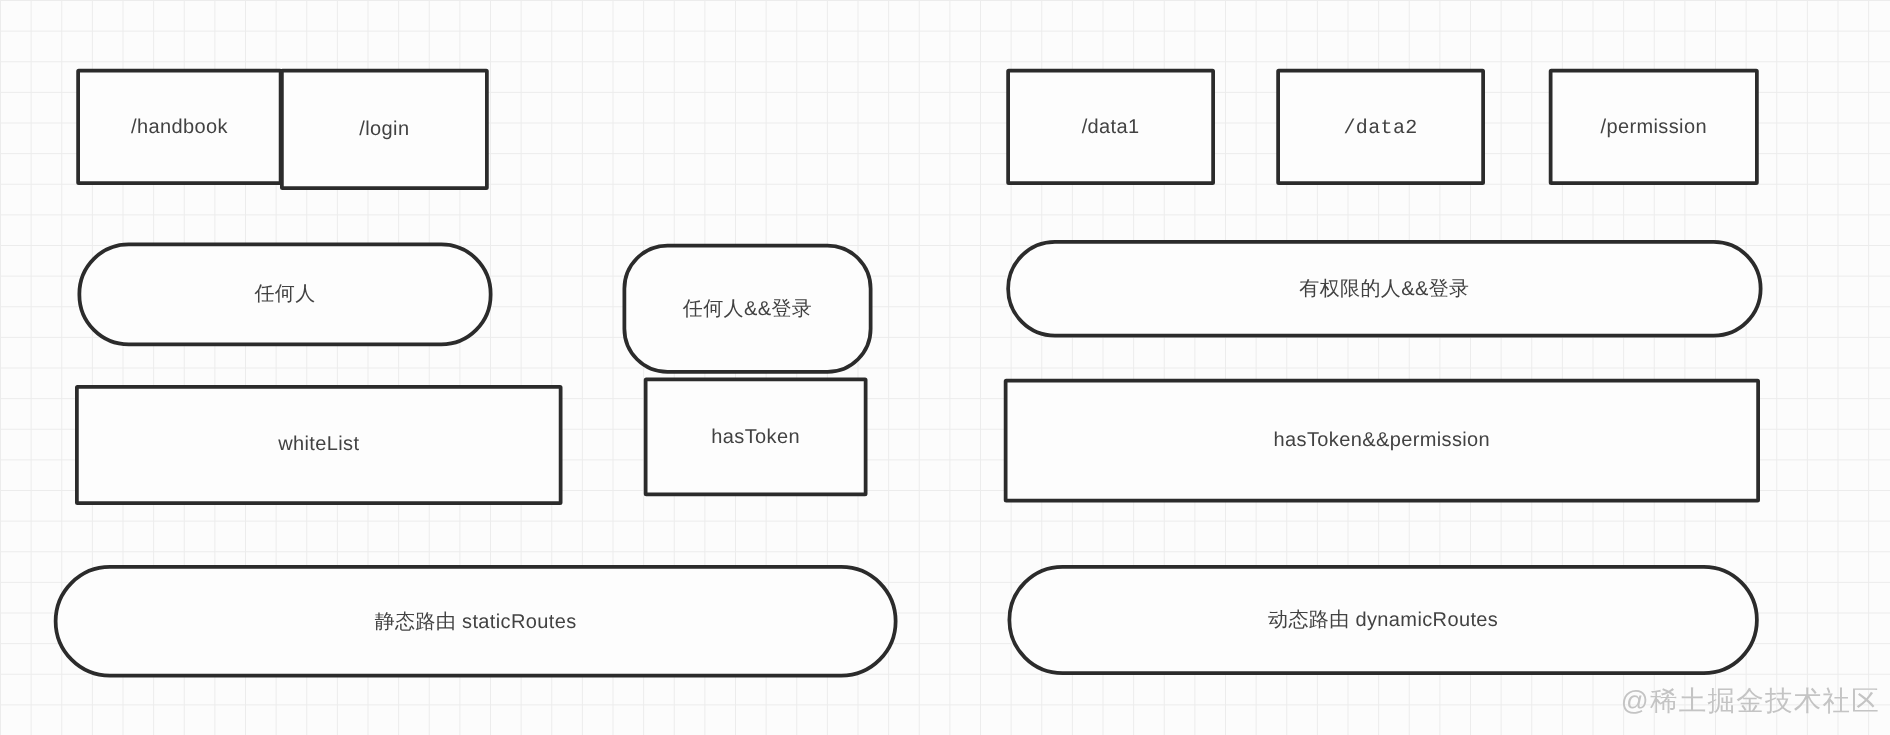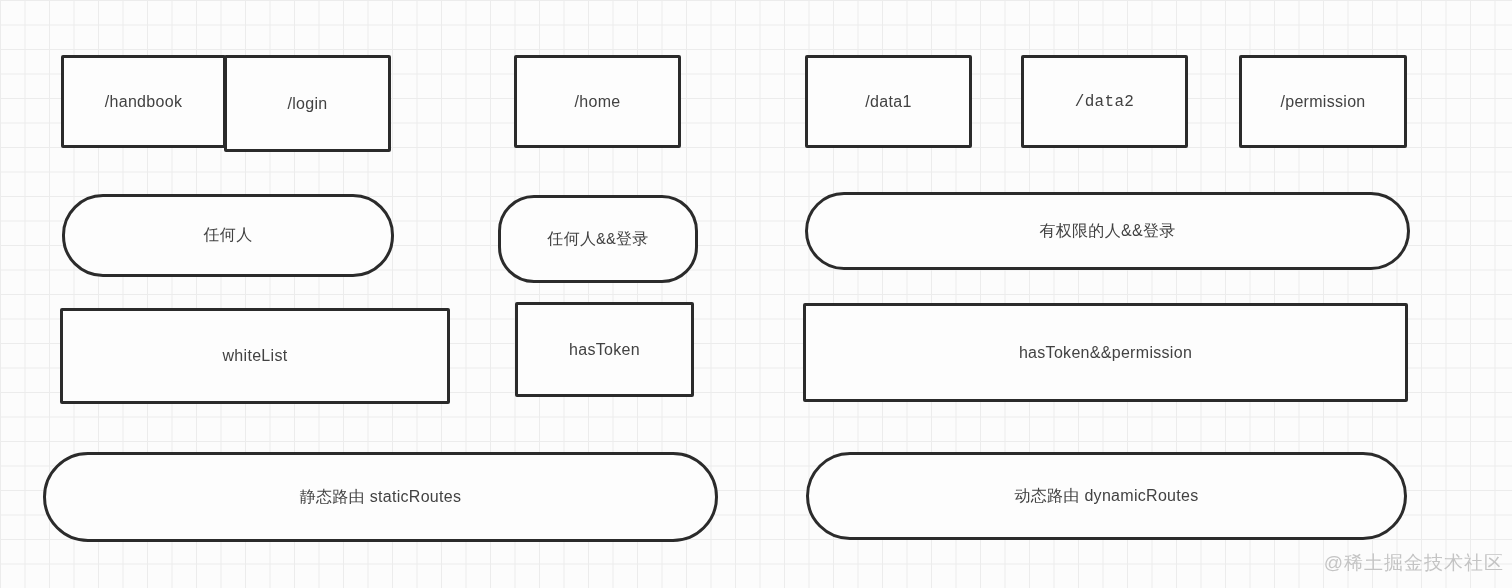--- a/index.html
+++ b/index.html
@@ -34,50 +34,49 @@
   
   .n-handbook   { left: 61px;   top: 55px;  width: 165px; height: 93px; }
   .n-login      { left: 224px;  top: 55px;  width: 167px; height: 97px; }
   .n-home       { left: 514px;  top: 55px;  width: 167px; height: 93px; }
   .n-data1      { left: 805px;  top: 55px;  width: 167px; height: 93px; }
   .n-data2      { left: 1021px; top: 55px;  width: 167px; height: 93px; font-family: Liberation Mono, monospace; }
   .n-permission { left: 1239px; top: 55px;  width: 168px; height: 93px; }
 
   
   .n-anyone          { left: 62px;  top: 194px; width: 332px; height: 83px; border-radius: 41px; }
-  .n-anyone-login    { left: 498px; top: 195px; width: 200px; height: 88px; border-radius: 36px; font-family: Liberation Mono, monospace; }
+  .n-anyone-login    { left: 498px; top: 195px; width: 200px; height: 104px; border-radius: 36px; }
   .n-permitted-login { left: 805px; top: 192px; width: 605px; height: 78px; border-radius: 44px; text-align: right; }
 
   
   .n-whitelist     { left: 60px;  top: 308px; width: 390px; height: 96px; }
   .n-hastoken      { left: 515px; top: 302px; width: 179px; height: 95px; }
   .n-hastoken-perm { left: 803px; top: 303px; width: 605px; height: 99px; }
 
   
   .n-static  { left: 43px;  top: 452px; width: 675px; height: 90px; border-radius: 45px; }
   .n-dynamic { left: 806px; top: 452px; width: 601px; height: 88px; border-radius: 44px; }
 
   .watermark {
     position: absolute;
     right: 8px;
     bottom: 12px;
-    font-size: 19px;
+    font-size: 22px;
     color: #c4c4c4;
     text-shadow: 0 0 1px #ffffff;
     letter-spacing: 1px;
   }
 </style>
 </head>
 <body>
 
 <div class="canvas">
 
   <div class="node rect n-handbook">/handbook</div>
   <div class="node rect n-login">/login</div>
-  <div class="node rect n-home">/home</div>
   <div class="node rect n-data1">/data1</div>
   <div class="node rect n-data2">/data2</div>
   <div class="node pill n-anyone">任何人</div>
 
   <div class="node rect n-permission">/permission</div>
   <div class="node pill n-anyone-login">任何人&amp;&amp;登录</div>
   <div class="node pill n-permitted-login">有权限的人&amp;&amp;登录</div>
 
   <div class="node rect n-whitelist">whiteList</div>
   <div class="node rect n-hastoken">hasToken</div>

